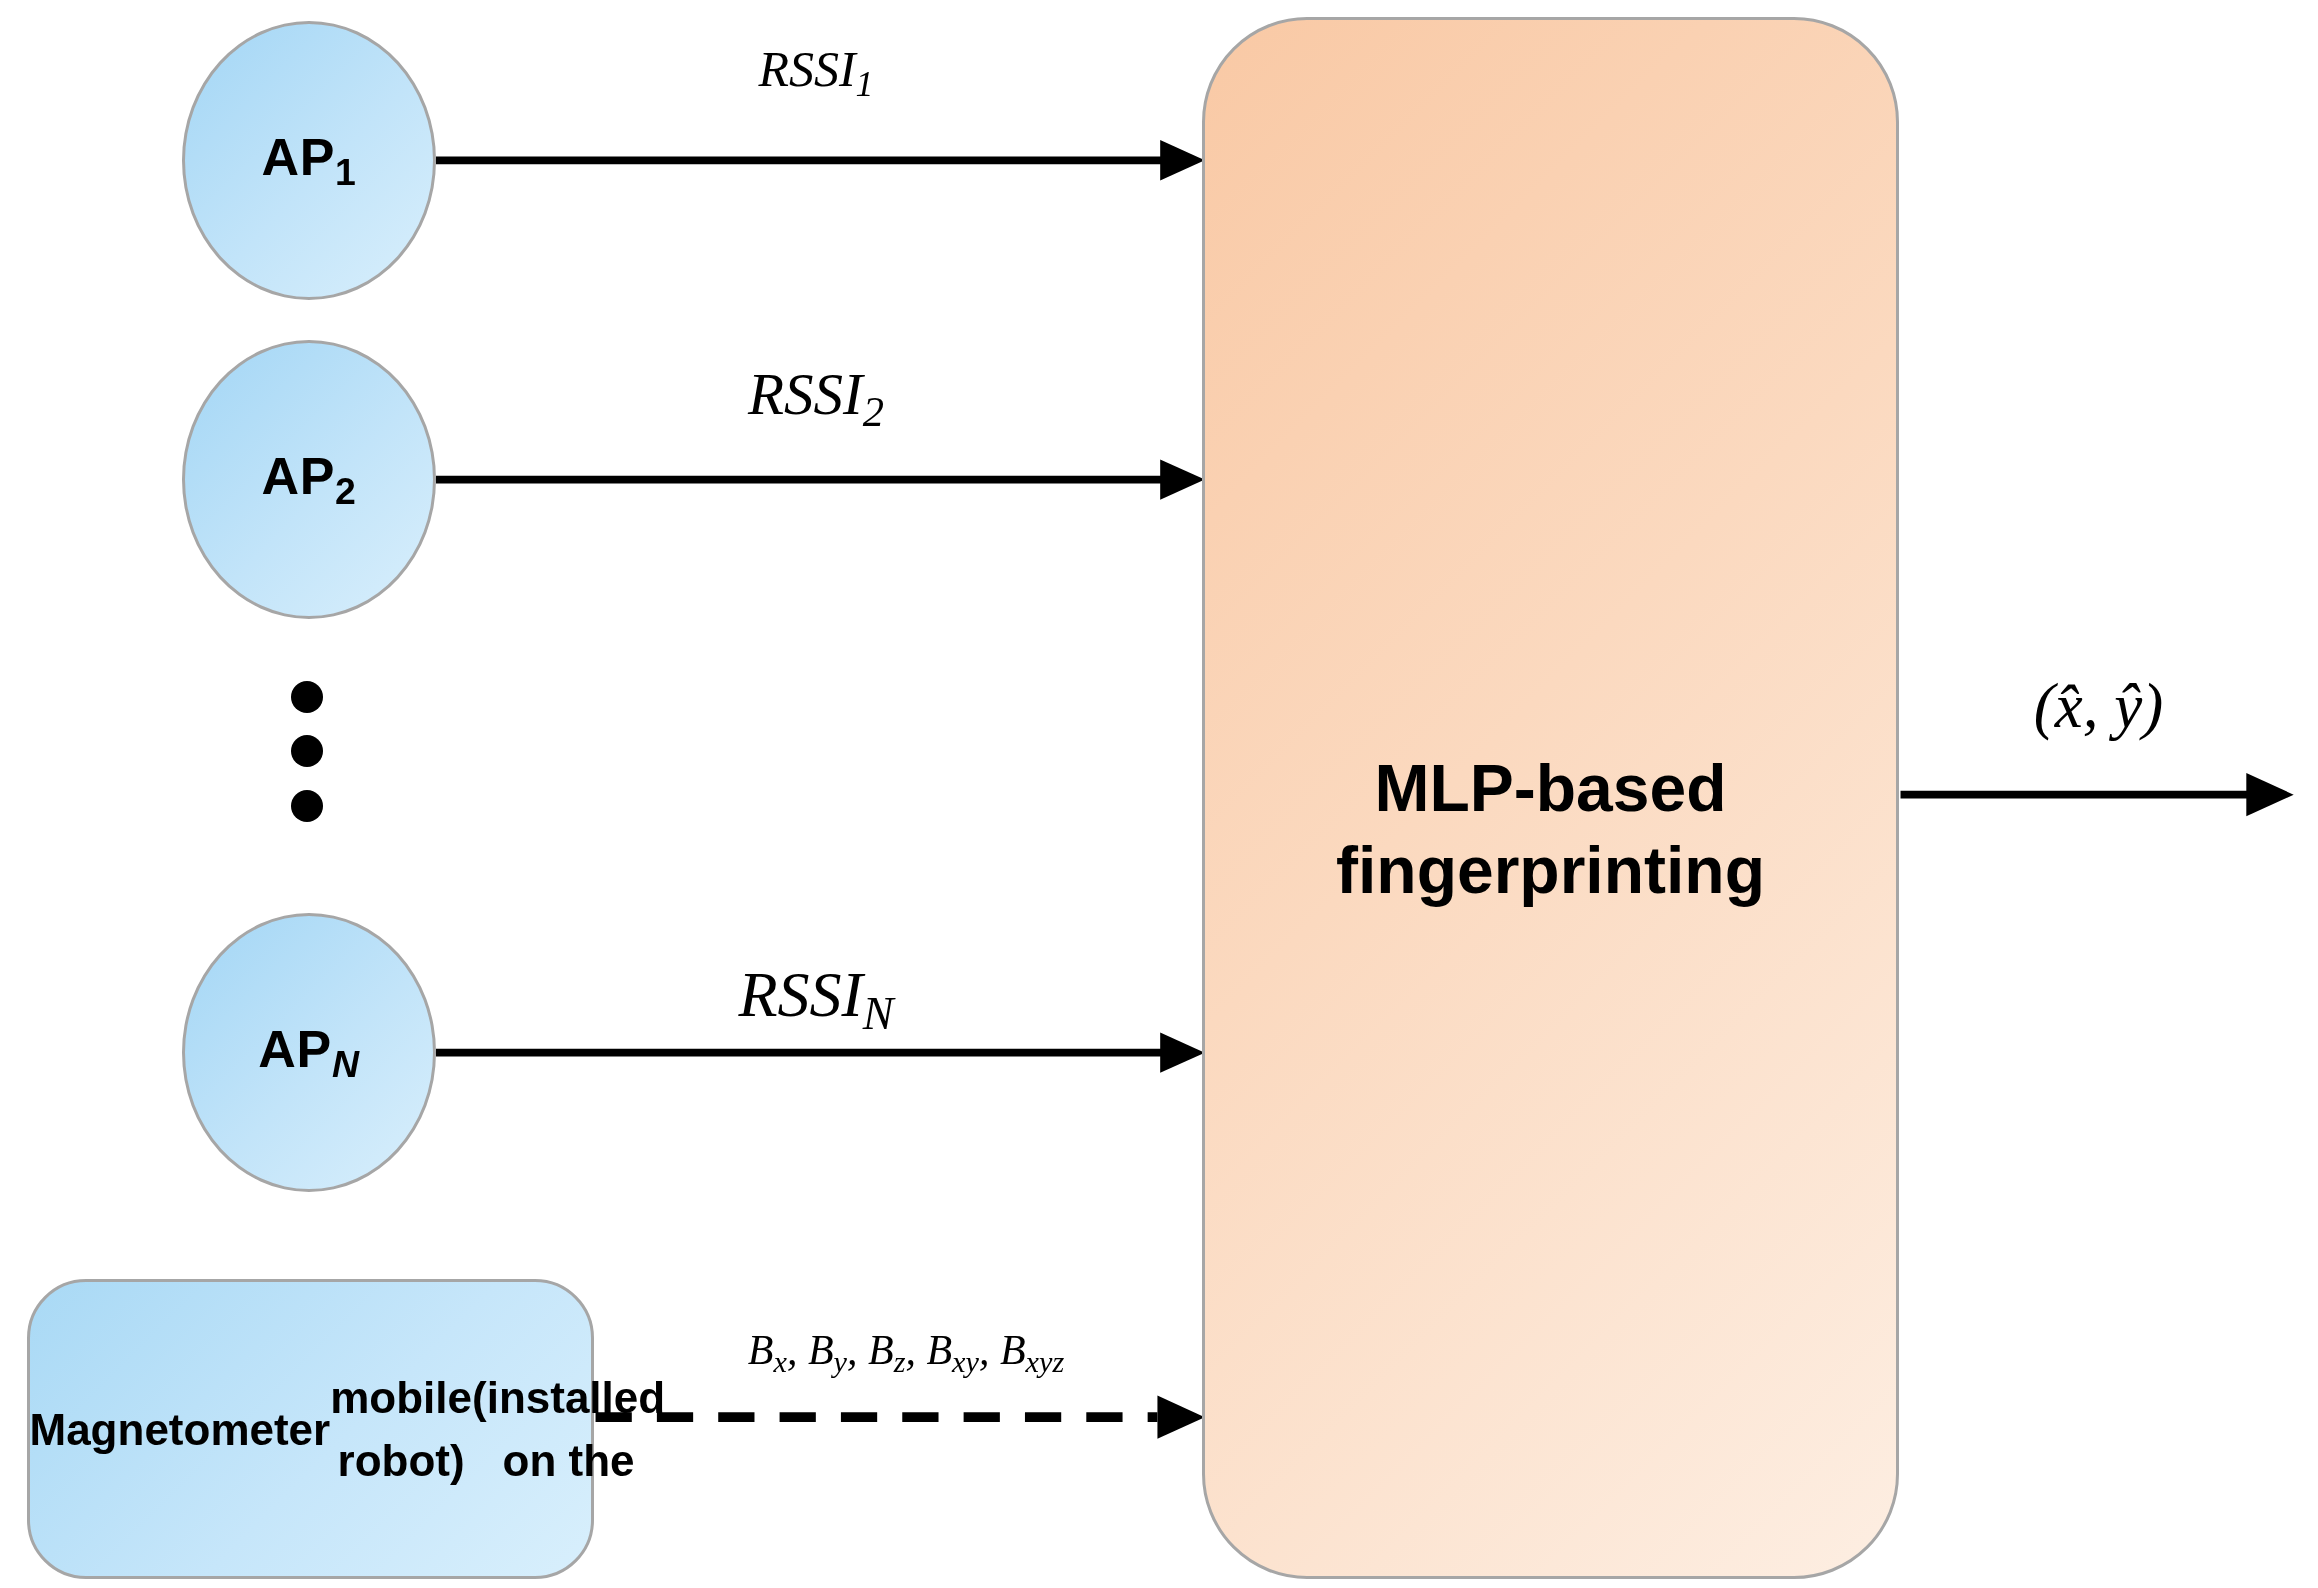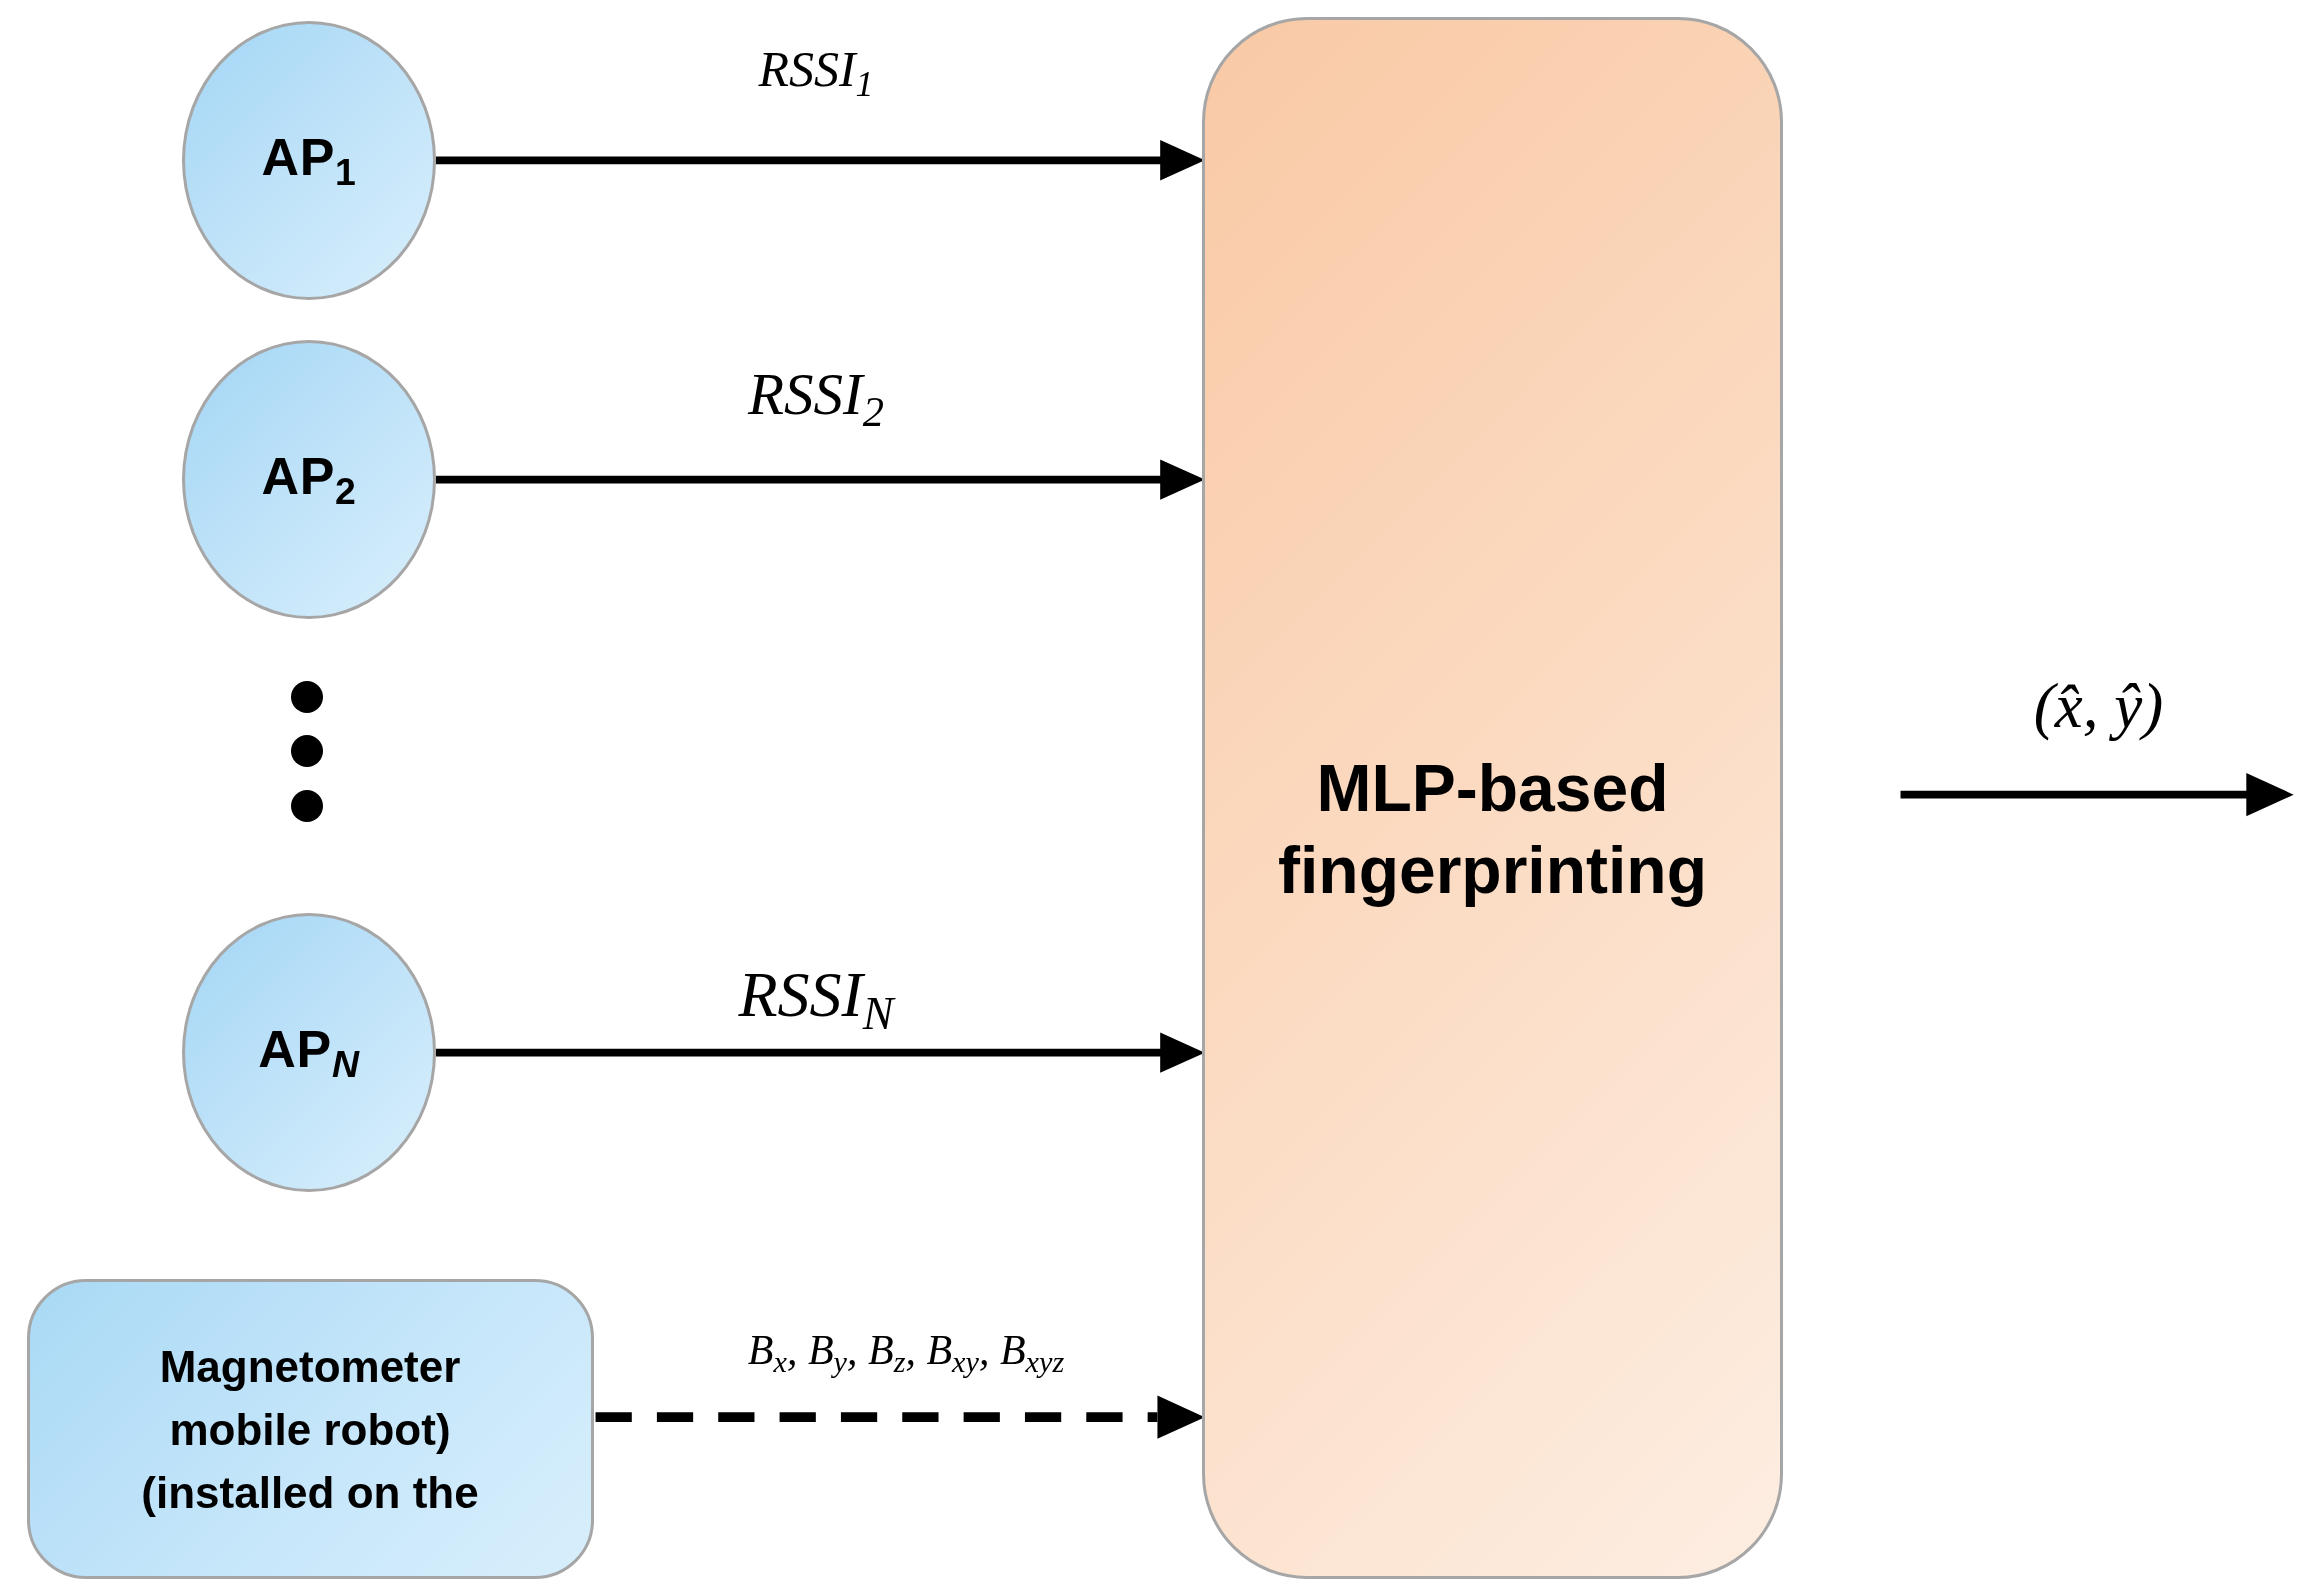--- a/index.html
+++ b/index.html
@@ -77,35 +77,34 @@
     position: absolute;
     left: 26.5px;
     top: 1279px;
     width: 567px;
     height: 300px;
     box-sizing: border-box;
     border: 3.5px solid #a6a6a6;
     border-radius: 59px;
     background: linear-gradient(135deg, #a9d9f5 0%, #c6e6fa 55%, #d8effc 100%);
     display: flex;
-    flex-direction: column;
+    flex-direction: row;
     align-items: center;
-    justify-content: center;
     text-align: center;
     font-weight: bold;
     font-size: 44px;
     line-height: 63px;
     color: #000;
   }
   
   .mlp-box {
     position: absolute;
     left: 1202px;
     top: 17.4px;
-    width: 581px;
+    width: 697px;
     height: 1562px;
     box-sizing: border-box;
     border: 3.5px solid #a6a6a6;
     border-radius: 105px;
     background: linear-gradient(135deg, #f9c9a5 0%, #fbd9bf 45%, #fdeee2 100%);
     display: flex;
     flex-direction: column;
     align-items: center;
     justify-content: center;
     text-align: center;

